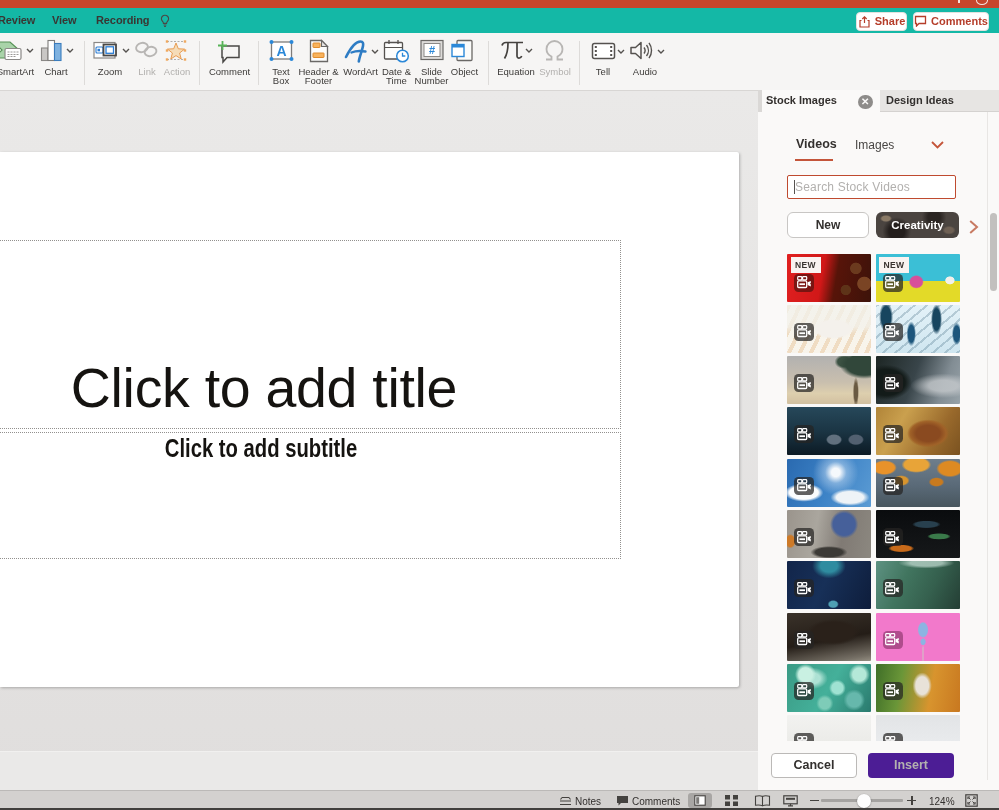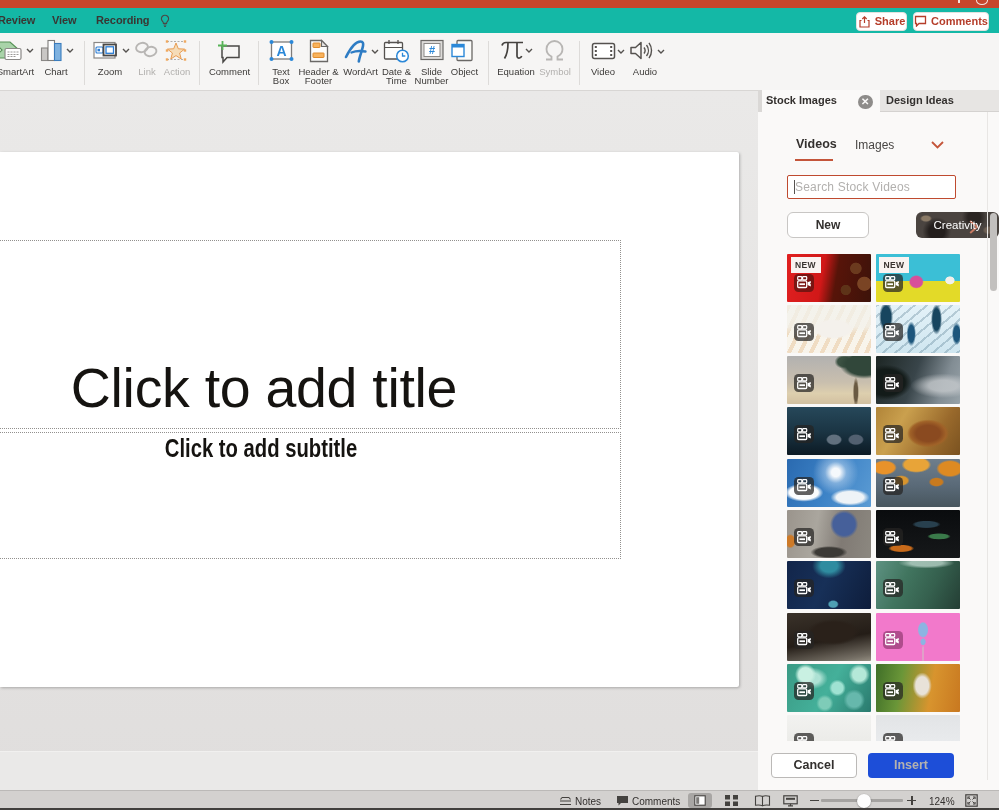--- a/index.html
+++ b/index.html
@@ -50,21 +50,21 @@
 #btnNew { left:29px; width:82px; background:#fff; border:1px solid #c8c6c4; color:#33302e; }
 #btnCreativity { left:118px; width:83px; background:radial-gradient(ellipse 10px 6px at 12% 25%, #8a7a66 0 40%, transparent 60%), radial-gradient(circle at 25% 75%, #241f1d 0 12%, transparent 22%), radial-gradient(ellipse 12px 8px at 88% 70%, #6e6054 0 35%, transparent 55%), radial-gradient(circle at 70% 20%, #2a2522 0 10%, transparent 20%), #4a4440; color:#fff; overflow:hidden; }
 
 #grid { position:absolute; left:0px; top:0px; width:241px; height:651px; overflow:hidden; }
 .thumb { position:absolute; width:84px; height:48px; overflow:hidden; border-radius:1px; }
 .cam { position:absolute; left:7px; top:18px; width:20px; height:18px; border-radius:4.5px; background:rgba(38,36,34,0.72); }
 .newbadge { position:absolute; left:3.5px; top:3.5px; width:30px; height:15.5px; background:#f9f3f1; color:#393330; font-size:8.5px; font-weight:bold; letter-spacing:0.4px; display:flex; align-items:center; justify-content:center; }
 
 #pfooter { position:absolute; left:0; top:651px; width:241px; height:49px; background:#faf9f8; }
 #btnCancel { position:absolute; left:13px; top:11.5px; width:86px; height:25px; background:#fff; border:1px solid #bbb9b7; border-radius:4px; font-size:12.5px; font-weight:bold; color:#33302e; display:flex; align-items:center; justify-content:center; }
-#btnInsert { position:absolute; left:110px; top:11.5px; width:86px; height:25px; background:#1d4ed8; border-radius:4px; font-size:12.5px; font-weight:bold; color:#b3b1af; display:flex; align-items:center; justify-content:center; }
+#btnInsert { position:absolute; left:110px; top:11.5px; width:86px; height:25px; background:#4c1d95; border-radius:4px; font-size:12.5px; font-weight:bold; color:#b3b1af; display:flex; align-items:center; justify-content:center; }
 
 #pscroll { position:absolute; left:229px; top:22px; width:1px; height:668px; background:#e8e6e4; }
 #pthumbbar { position:absolute; left:231.5px; top:123px; width:7px; height:78px; border-radius:4px; background:#c2c0be; }
 
 
 #statusbar { position:absolute; left:0; top:790px; width:999px; height:18px; background:#d3d1cf; border-top:1px solid #bbb9b7; }
 #statusedge { position:absolute; left:0; top:808px; width:999px; height:2px; background:#413f3d; }
 .sbtext { position:absolute; top:4.5px; font-size:10px; color:#33302e; }
 </style>
 </head>
@@ -240,21 +240,21 @@
         <rect x="3.8" y="11" width="2" height="2"></rect>
         <rect x="3.8" y="15" width="2" height="2"></rect>
         <rect x="19.2" y="7" width="2" height="2"></rect>
         <rect x="19.2" y="11" width="2" height="2"></rect>
         <rect x="19.2" y="15" width="2" height="2"></rect>
       </g>
   </svg>
   <svg class="rchev" style="left:617px; top:16px" width="8" height="6" viewBox="0 0 8 6">
       <path d="M1,1 l3,3 l3,-3" fill="none" stroke="#55524f" stroke-width="1.4"></path>
     </svg>
-  <div class="rlabel" style="left:588px; width:30px;">Video</div>
+  <div class="rlabel" style="left:588px; width:30px;">Tell</div>
 
   <svg class="ricon" style="left:629px" width="26" height="24" viewBox="0 0 26 24">
     <path d="M2,8.5 h4.5 L12,3.5 v16 L6.5,14.5 H2 z" fill="none" stroke="#55524f" stroke-width="1.5" stroke-linejoin="round"></path>
     <path d="M15,8.5 a5,5 0 0 1 0,6" fill="none" stroke="#55524f" stroke-width="1.4"></path>
     <path d="M17.5,6 a9,9 0 0 1 0,11" fill="none" stroke="#55524f" stroke-width="1.4"></path>
     <path d="M20,3.8 a13,13 0 0 1 0,15.4" fill="none" stroke="#55524f" stroke-width="1.4"></path>
   </svg>
   <svg class="rchev" style="left:657px; top:16px" width="8" height="6" viewBox="0 0 8 6">
       <path d="M1,1 l3,3 l3,-3" fill="none" stroke="#55524f" stroke-width="1.4"></path>
     </svg>
@@ -288,21 +288,21 @@
   <svg class="abs" style="left:173px; top:51px;" width="13" height="8" viewBox="0 0 13 8">
       <path d="M1,1 L6.5,6.5 L12,1" fill="none" stroke="#c4553a" stroke-width="1.8"></path>
     </svg>
 
   <div id="searchbox">
       <div class="caret"></div>
       <div class="phtext">Search Stock Videos</div>
     </div>
 
   <div class="pbtn" id="btnNew">New</div>
-  <div class="pbtn" id="btnCreativity" style="font-weight:normal;font-size:11.5px;margin-left:40px;">
+  <div class="pbtn" id="btnCreativity" style="font-weight:bold;font-size:11.5px;">
       <span style="position:relative;z-index:2">Creativity</span>
     </div>
   <svg class="abs" style="left:211px; top:130px;" width="10" height="14" viewBox="0 0 10 14">
       <path d="M1.2,1 L8,7 L1.2,13" fill="none" stroke="#c87a62" stroke-width="2"></path>
     </svg>
 
   <div id="grid">
 
     <div class="thumb" style="left:29px;top:163.5px;background:
       radial-gradient(circle at 82% 30%, #6b3a1e 0 7%, transparent 8%),

